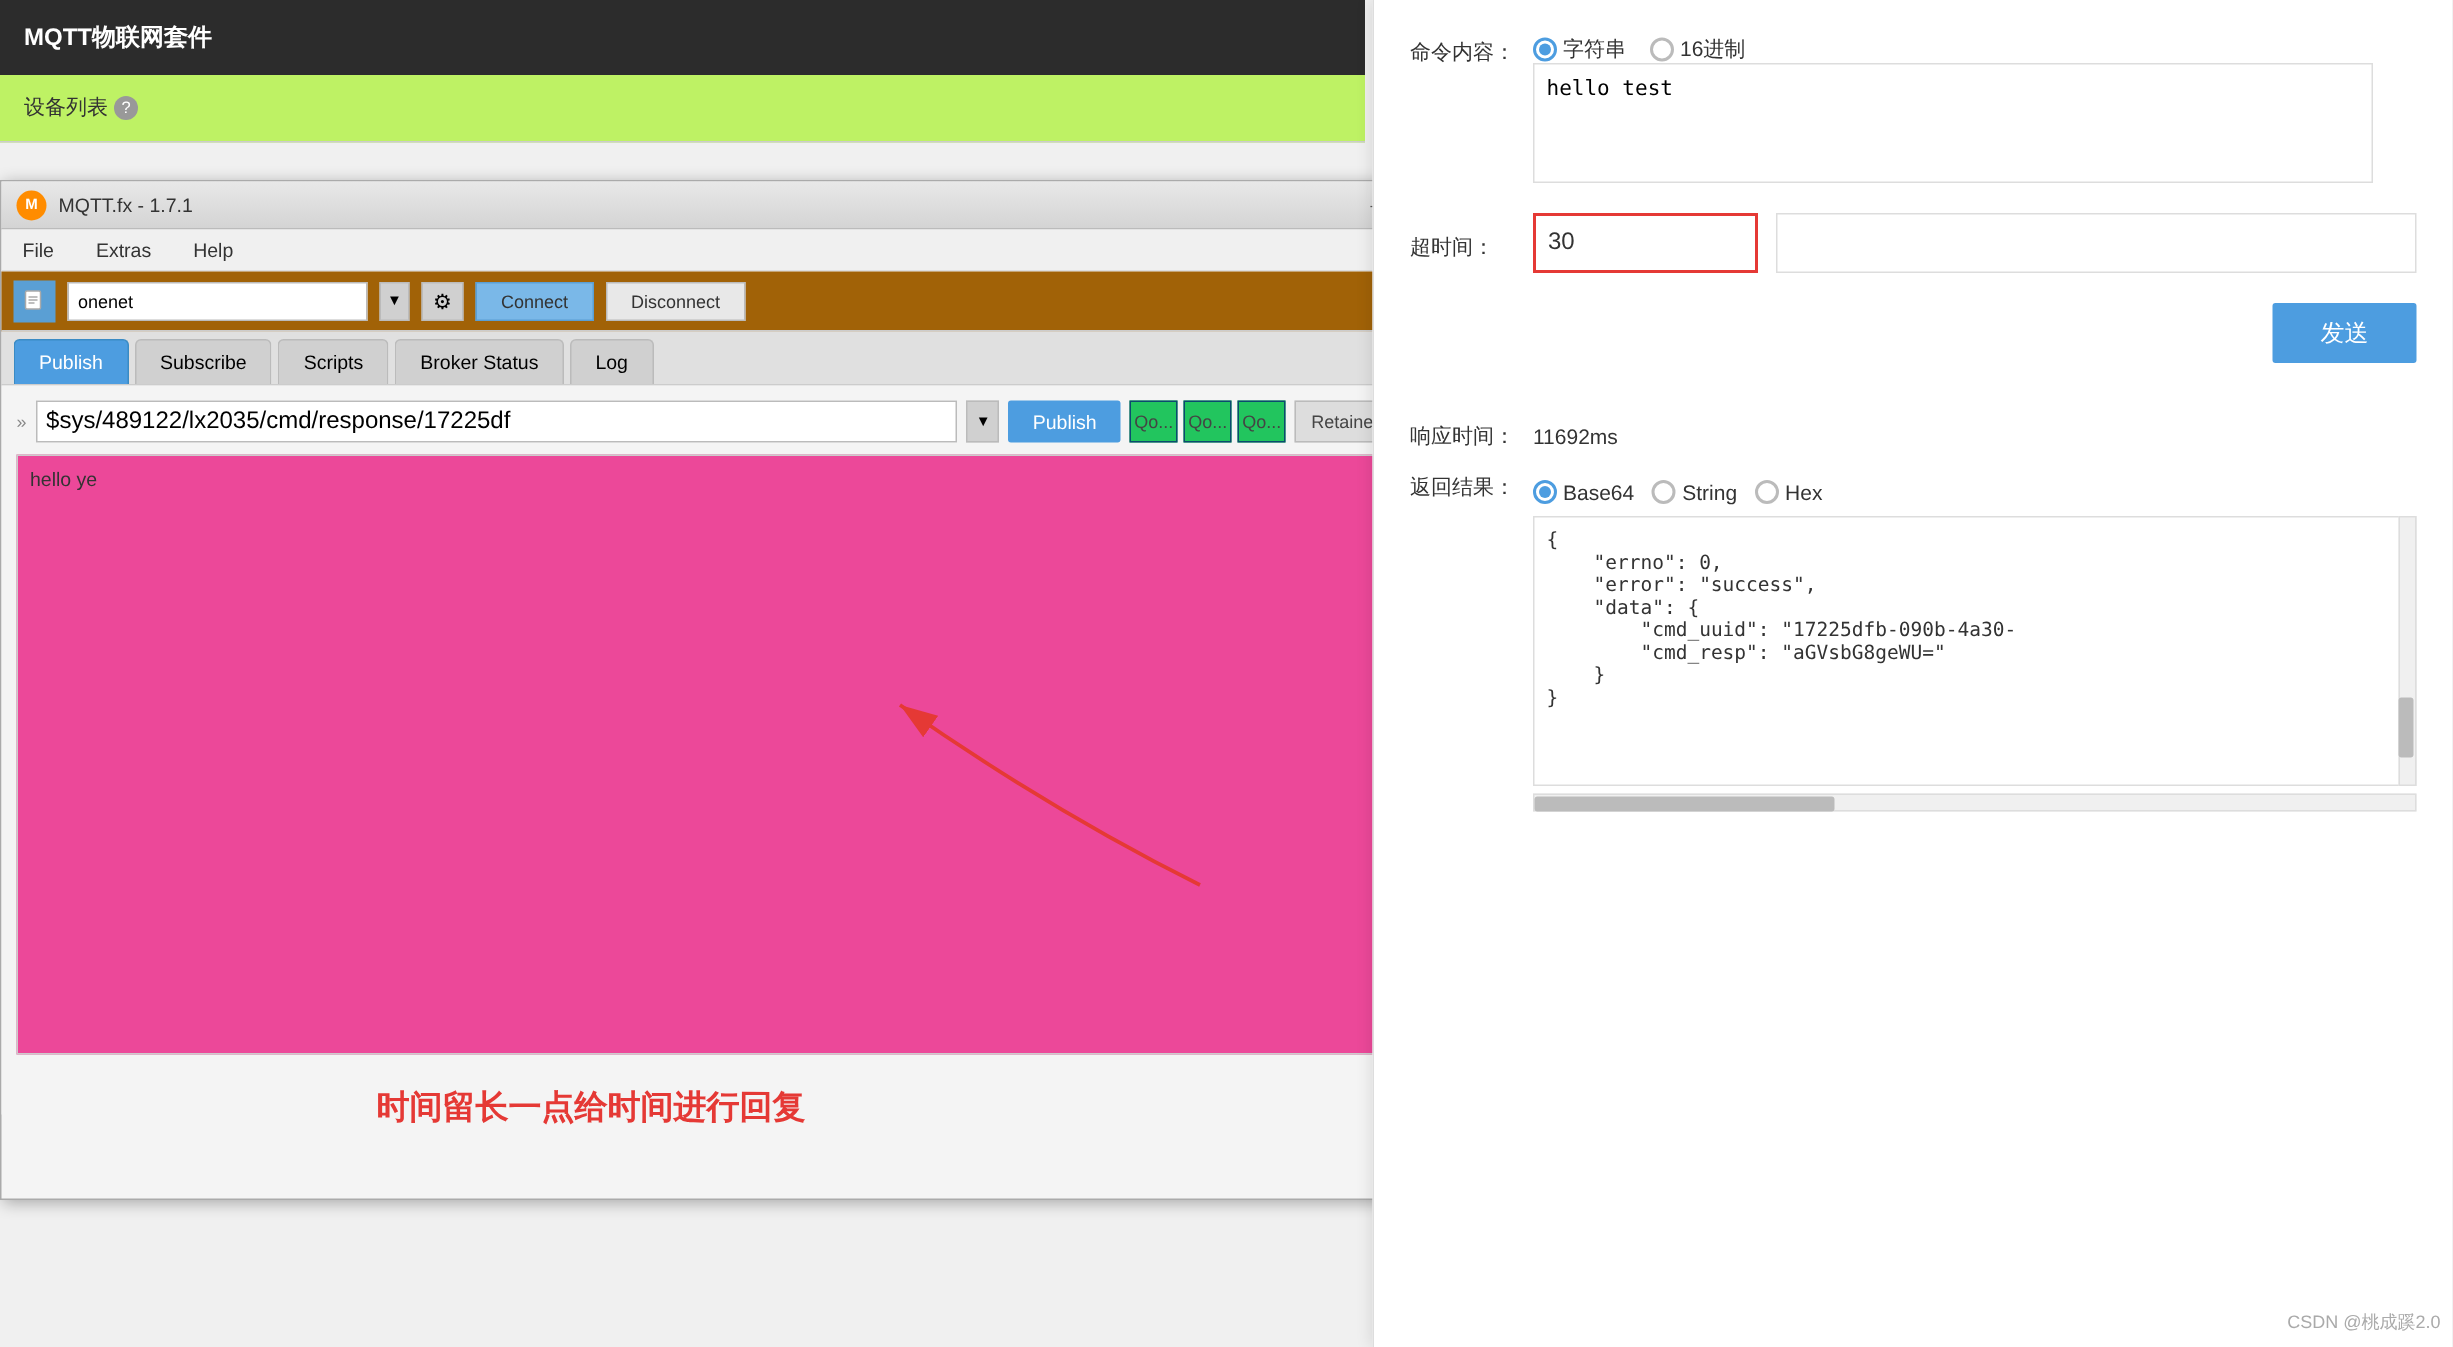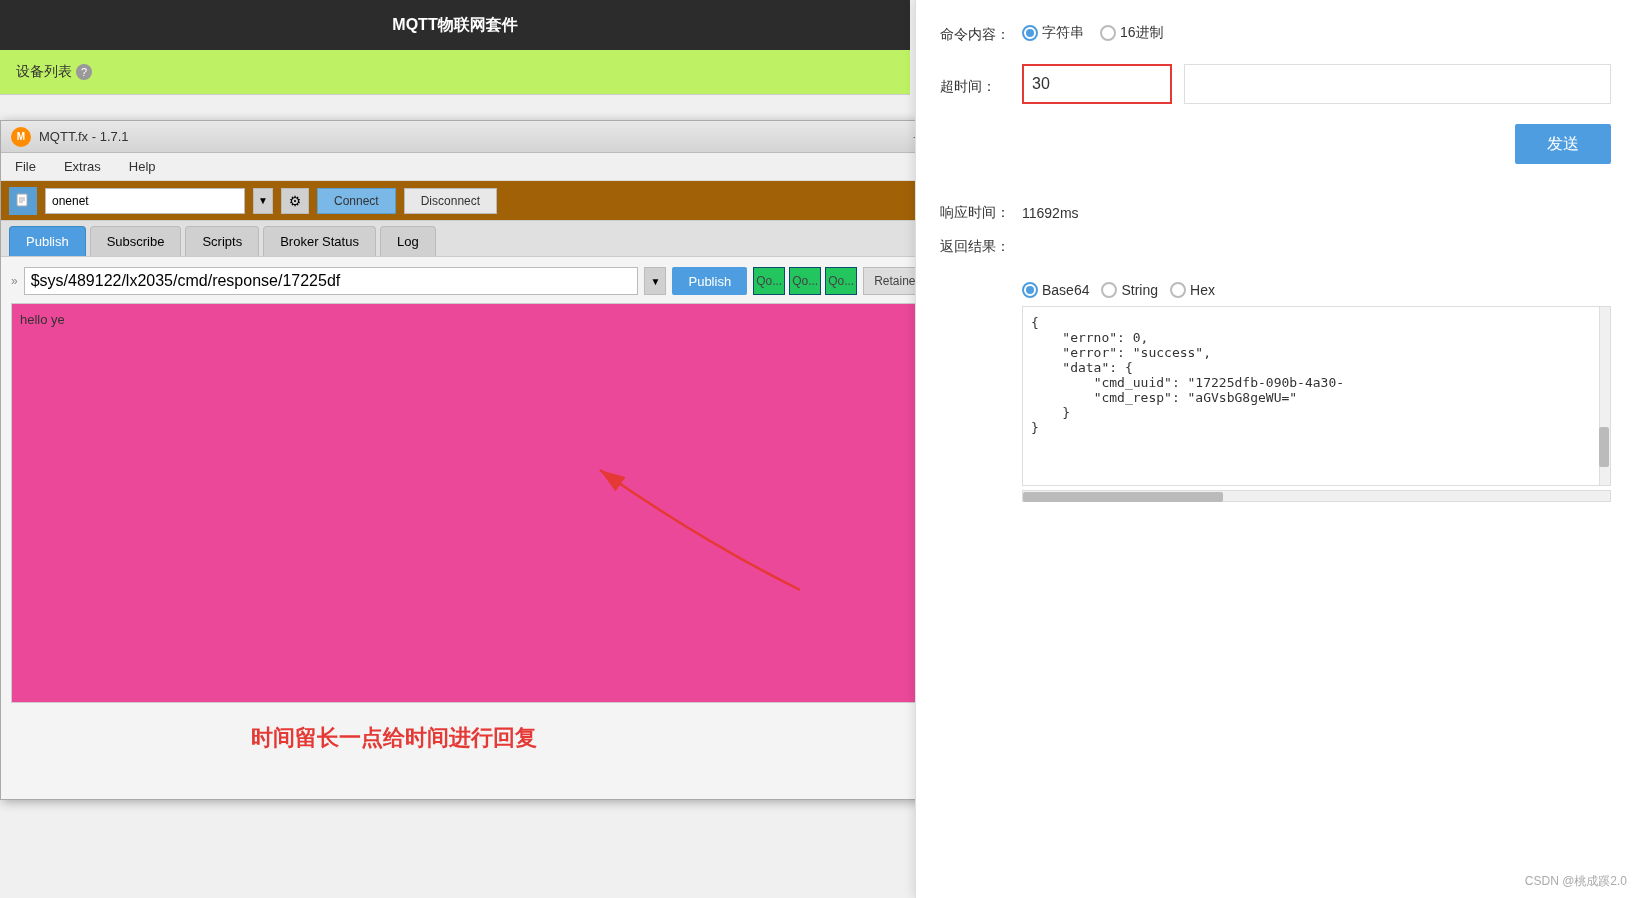--- a/index.html
+++ b/index.html
@@ -16,21 +16,20 @@
 
     .top-bar {
       position: absolute;
       top: 0; left: 0;
       width: 910px;
       height: 50px;
       background: #2c2c2c;
       display: flex;
       align-items: center;
       padding: 0 16px;
-      justify-content: center;
     }
 
     .top-bar-title {
       color: #ffffff;
       font-size: 16px;
       font-weight: bold;
     }
 
     .device-list-bar {
       position: absolute;
@@ -729,41 +728,42 @@
         <div class="radio-group">
           <div class="radio-option">
             <div class="radio-circle checked"></div>
             <span>字符串</span>
           </div>
           <div class="radio-option">
             <div class="radio-circle-empty"></div>
             <span>16进制</span>
           </div>
         </div>
+        <textarea class="command-textarea" style="">hello test</textarea>
       </div>
     </div>
 
     <div class="timeout-row">
       <span class="form-label">超时间：</span>
       <input class="timeout-input" type="text" value="30" style="">
       <input class="timeout-full-input" type="text" style="flex: 1 1 0%;">
     </div>
 
     <div style="display:flex; justify-content:flex-end; margin-bottom:20px;">
       <button class="send-btn">发送</button>
     </div>
 
     <div class="response-row">
       <span class="response-label">响应时间：</span>
       <span class="response-value">11692ms</span>
     </div>
 
     <div class="return-result-row">
       <span class="response-label">返回结果：</span>
-      <div style="flex:1;margin-top:40px;">
+      <div style="flex:1;">
         <div class="result-radio-group" style="margin-bottom:8px;">
           <div class="radio-option">
             <div class="radio-circle checked"></div>
             <span>Base64</span>
           </div>
           <div class="radio-option">
             <div class="radio-circle-empty"></div>
             <span>String</span>
           </div>
           <div class="radio-option">

